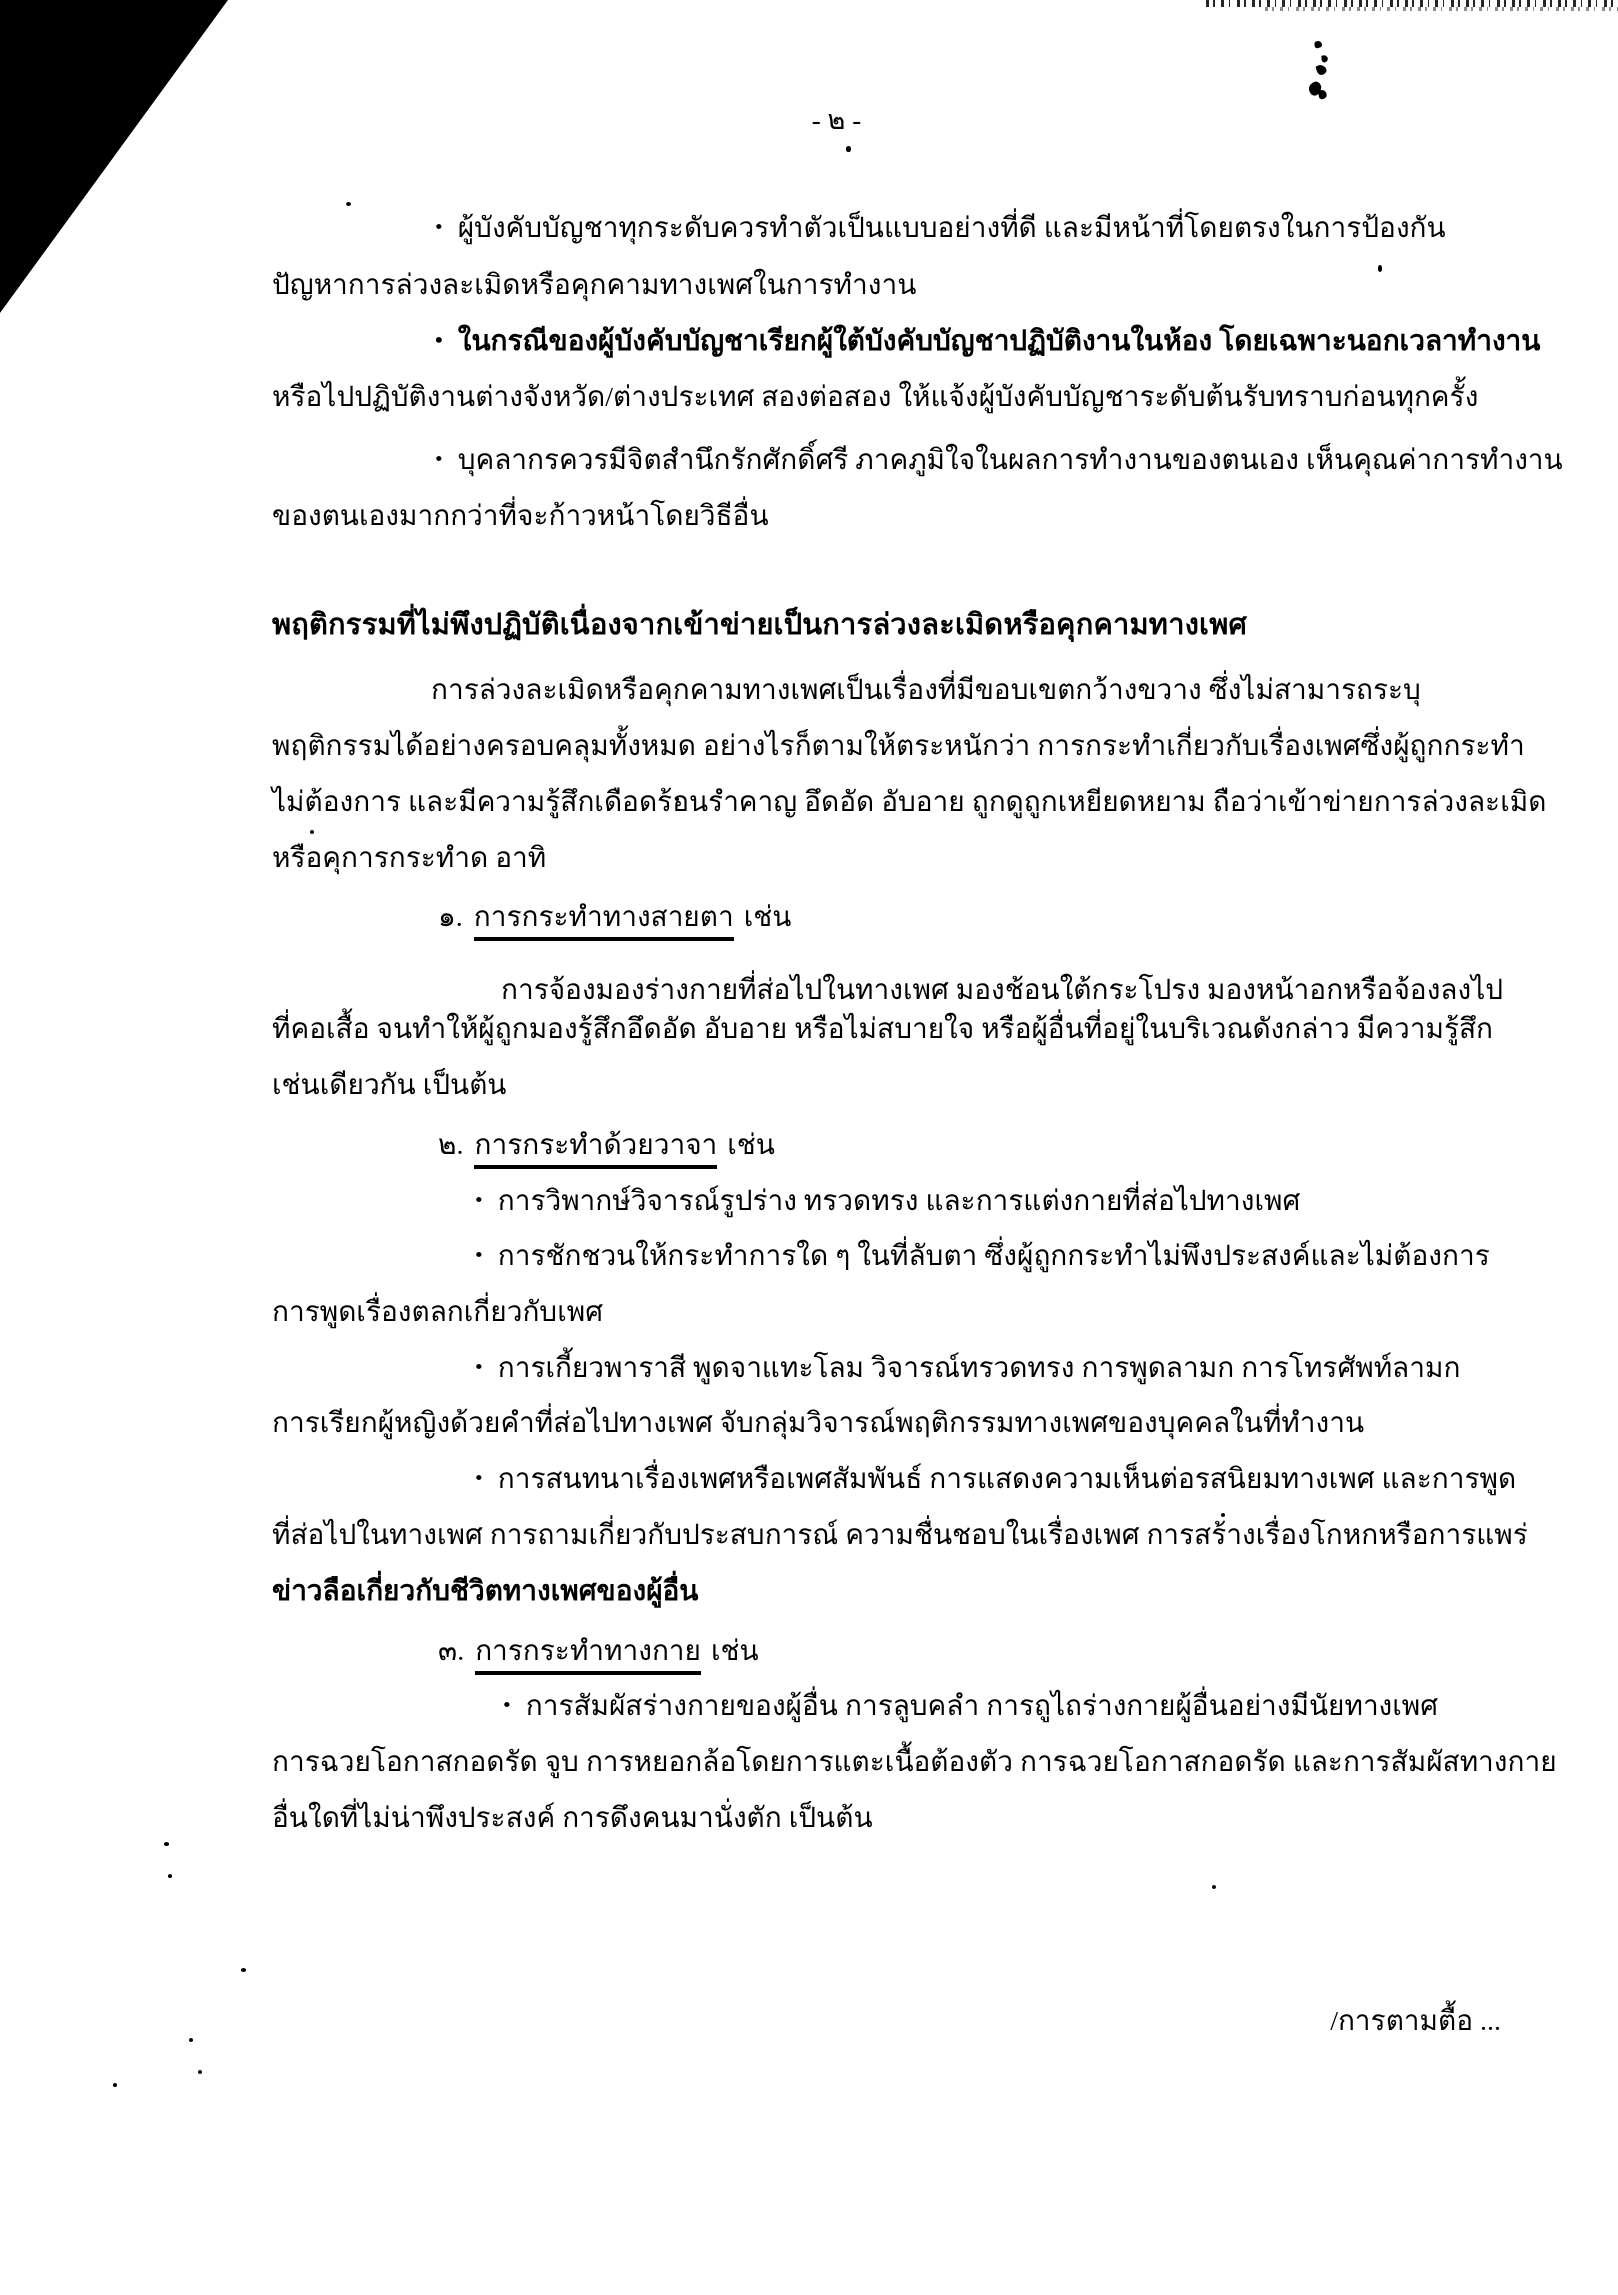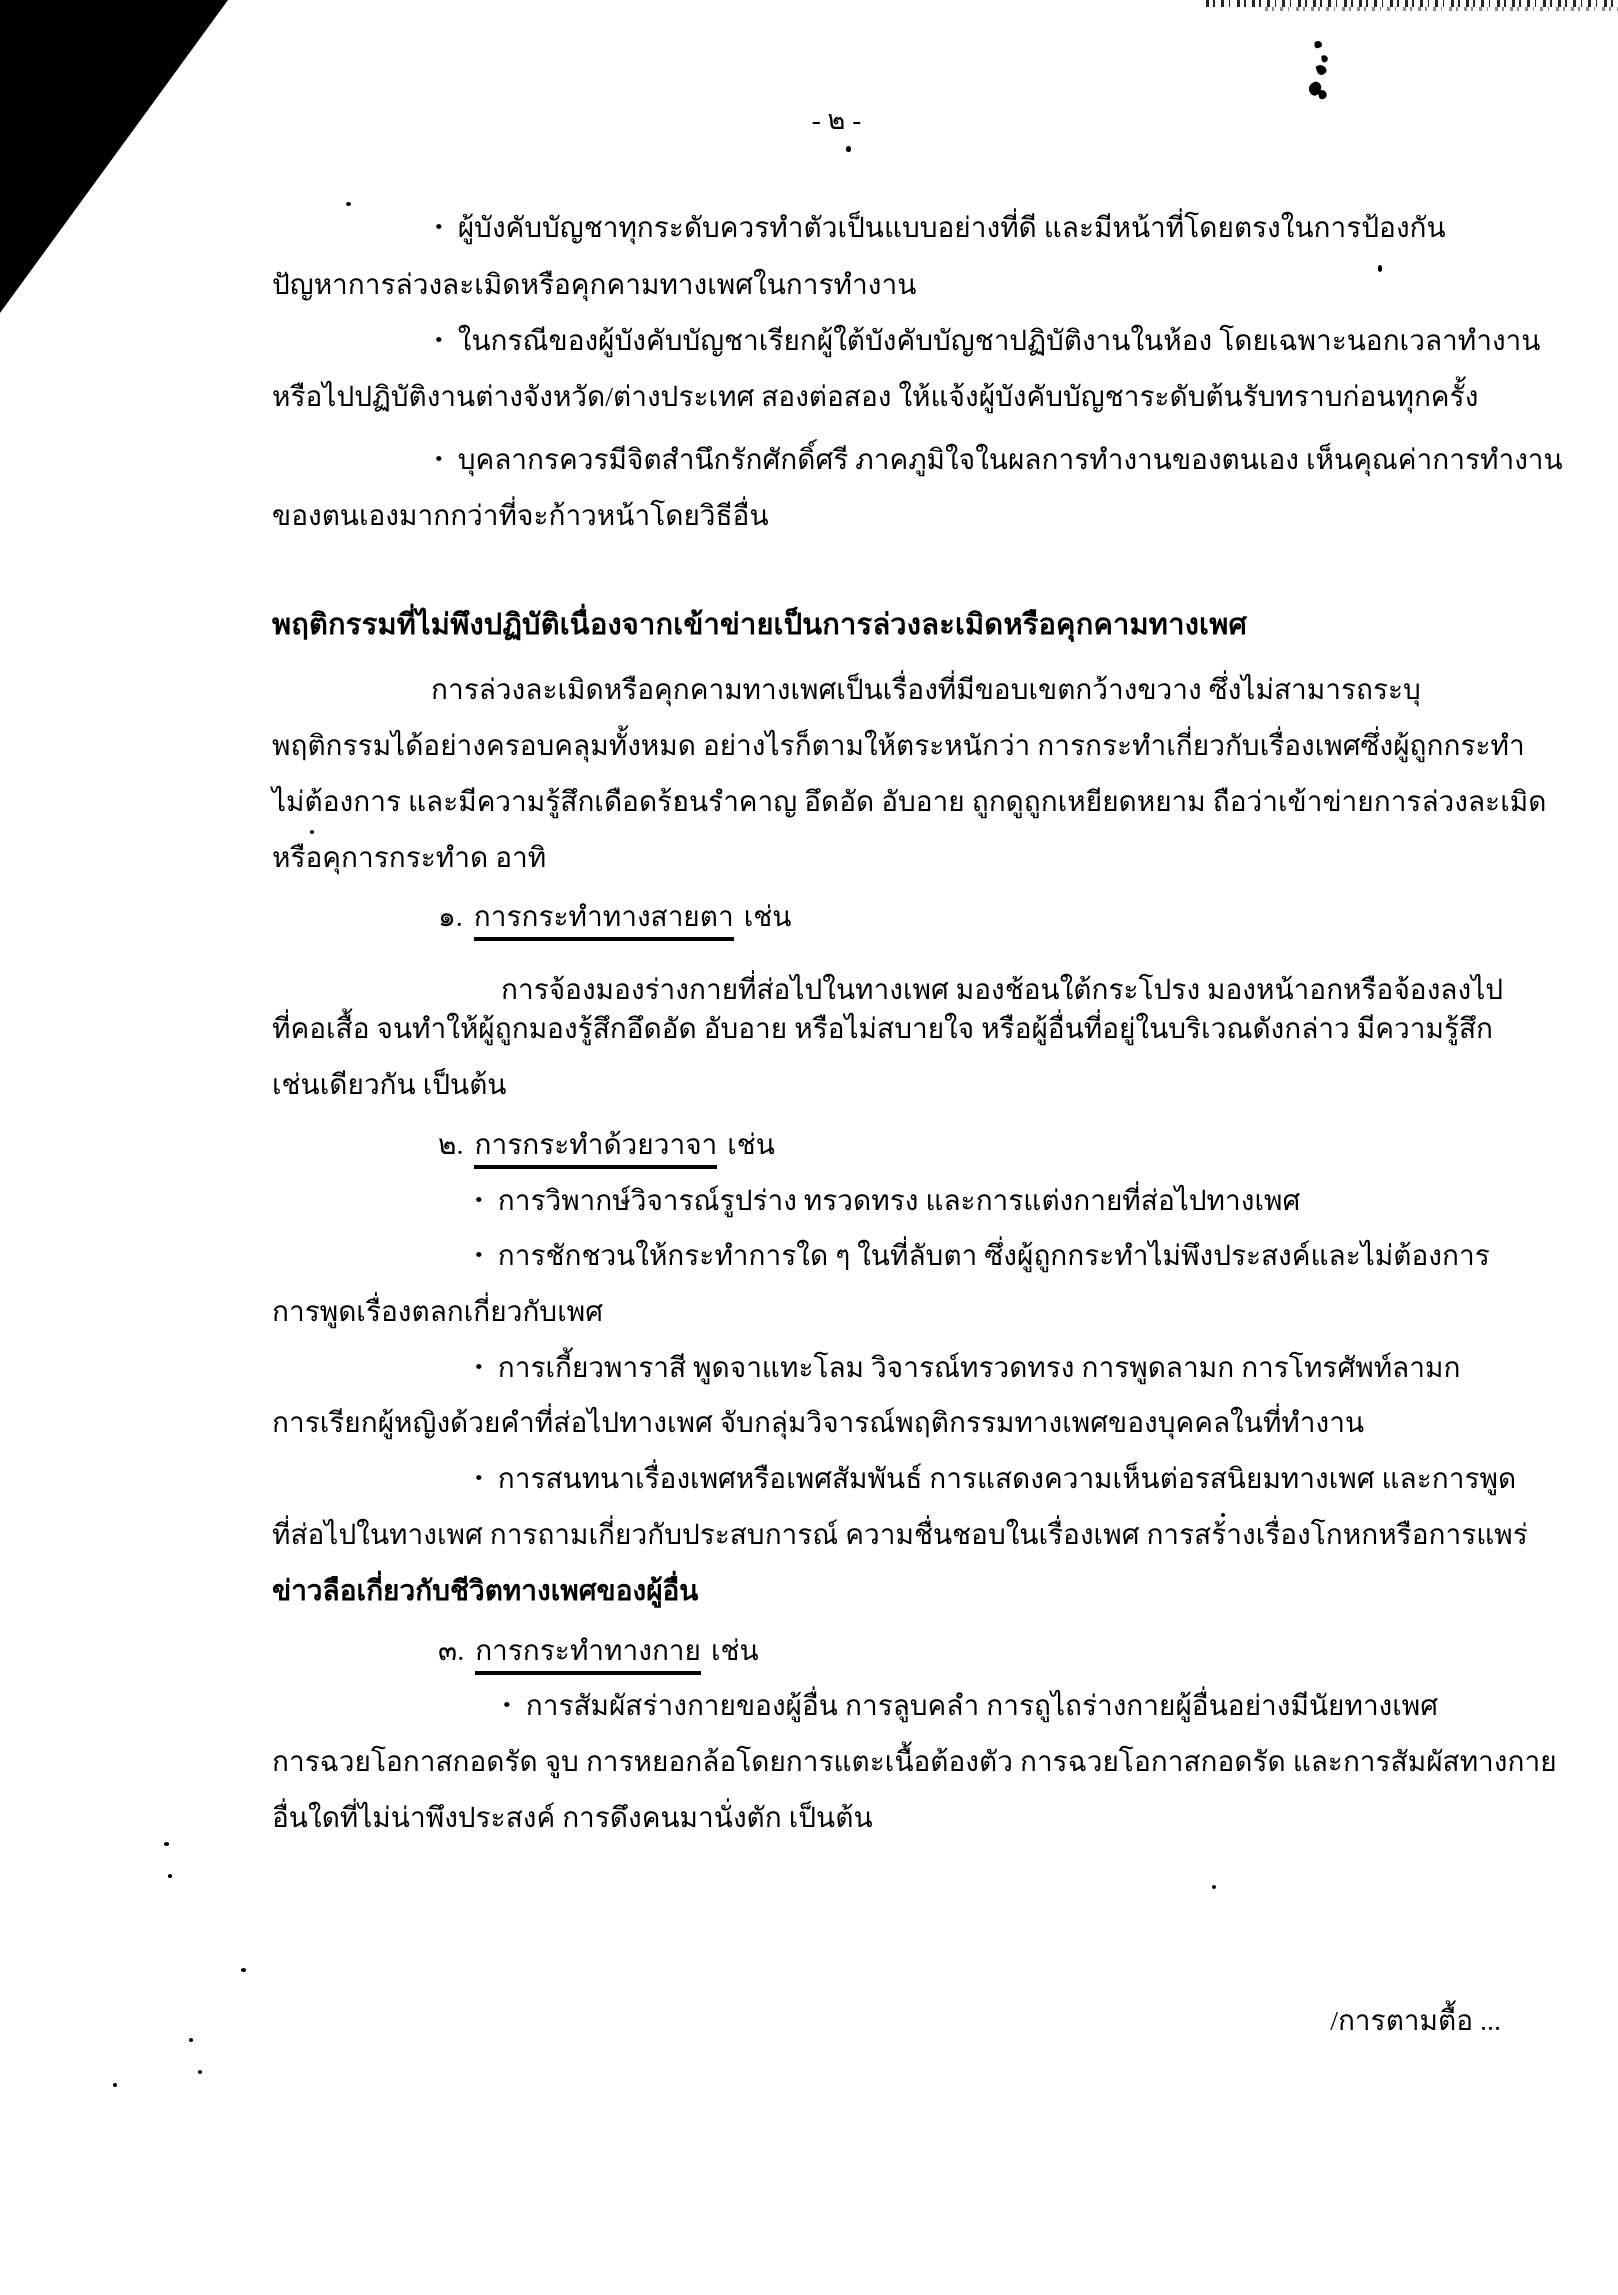--- a/index.html
+++ b/index.html
@@ -93,21 +93,21 @@
   <div class="speck" style="left:189px;top:2038px;width:4px;height:3.5px;"></div>
   <div class="speck" style="left:198px;top:2070px;width:4px;height:3.5px;"></div>
   <div class="speck" style="left:113px;top:2083px;width:3.5px;height:3.5px;"></div>
   <div class="speck" style="left:1212px;top:1885px;width:4.4px;height:4.4px;"></div>
 
   <div class="page-number">- ๒ -</div>
 
   <div class="line topbullet" style="top:213px;"><span class="bullet-dot">•</span><span>ผู้บังคับบัญชาทุกระดับควรทำตัวเป็นแบบอย่างที่ดี และมีหน้าที่โดยตรงในการป้องกัน</span></div>
   <div class="line margin" style="top:270px;">ปัญหาการล่วงละเมิดหรือคุกคามทางเพศในการทำงาน</div>
 
-  <div class="line topbullet" style="top:326px;"><span class="bullet-dot">•</span><span>ในกรณีของผู้บังคับบัญชาเรียกผู้ใต้บังคับบัญชาปฏิบัติงานในห้อง โดยเฉพาะนอกเวลาทำงาน</span></div>
+  <div class="line topbullet" style="top:326px;font-weight:bold;"><span class="bullet-dot">•</span><span>ในกรณีของผู้บังคับบัญชาเรียกผู้ใต้บังคับบัญชาปฏิบัติงานในห้อง โดยเฉพาะนอกเวลาทำงาน</span></div>
   <div class="line margin" style="top:382px;">หรือไปปฏิบัติงานต่างจังหวัด/ต่างประเทศ สองต่อสอง ให้แจ้งผู้บังคับบัญชาระดับต้นรับทราบก่อนทุกครั้ง</div>
 
   <div class="line topbullet" style="top:445px;"><span class="bullet-dot">•</span><span>บุคลากรควรมีจิตสำนึกรักศักดิ์ศรี ภาคภูมิใจในผลการทำงานของตนเอง เห็นคุณค่าการทำงาน</span></div>
   <div class="line margin" style="top:501px;">ของตนเองมากกว่าที่จะก้าวหน้าโดยวิธีอื่น</div>
 
   <div class="line margin heading" style="top:609px;">พฤติกรรมที่ไม่พึงปฏิบัติเนื่องจากเข้าข่ายเป็นการล่วงละเมิดหรือคุกคามทางเพศ</div>
 
   <div class="line indent" style="top:675px;">การล่วงละเมิดหรือคุกคามทางเพศเป็นเรื่องที่มีขอบเขตกว้างขวาง ซึ่งไม่สามารถระบุ</div>
   <div class="line margin" style="top:731px;">พฤติกรรมได้อย่างครอบคลุมทั้งหมด อย่างไรก็ตามให้ตระหนักว่า การกระทำเกี่ยวกับเรื่องเพศซึ่งผู้ถูกกระทำ</div>
   <div class="line margin" style="top:787px;">ไม่ต้องการ และมีความรู้สึกเดือดร้อนรำคาญ อึดอัด อับอาย ถูกดูถูกเหยียดหยาม ถือว่าเข้าข่ายการล่วงละเมิด</div>

